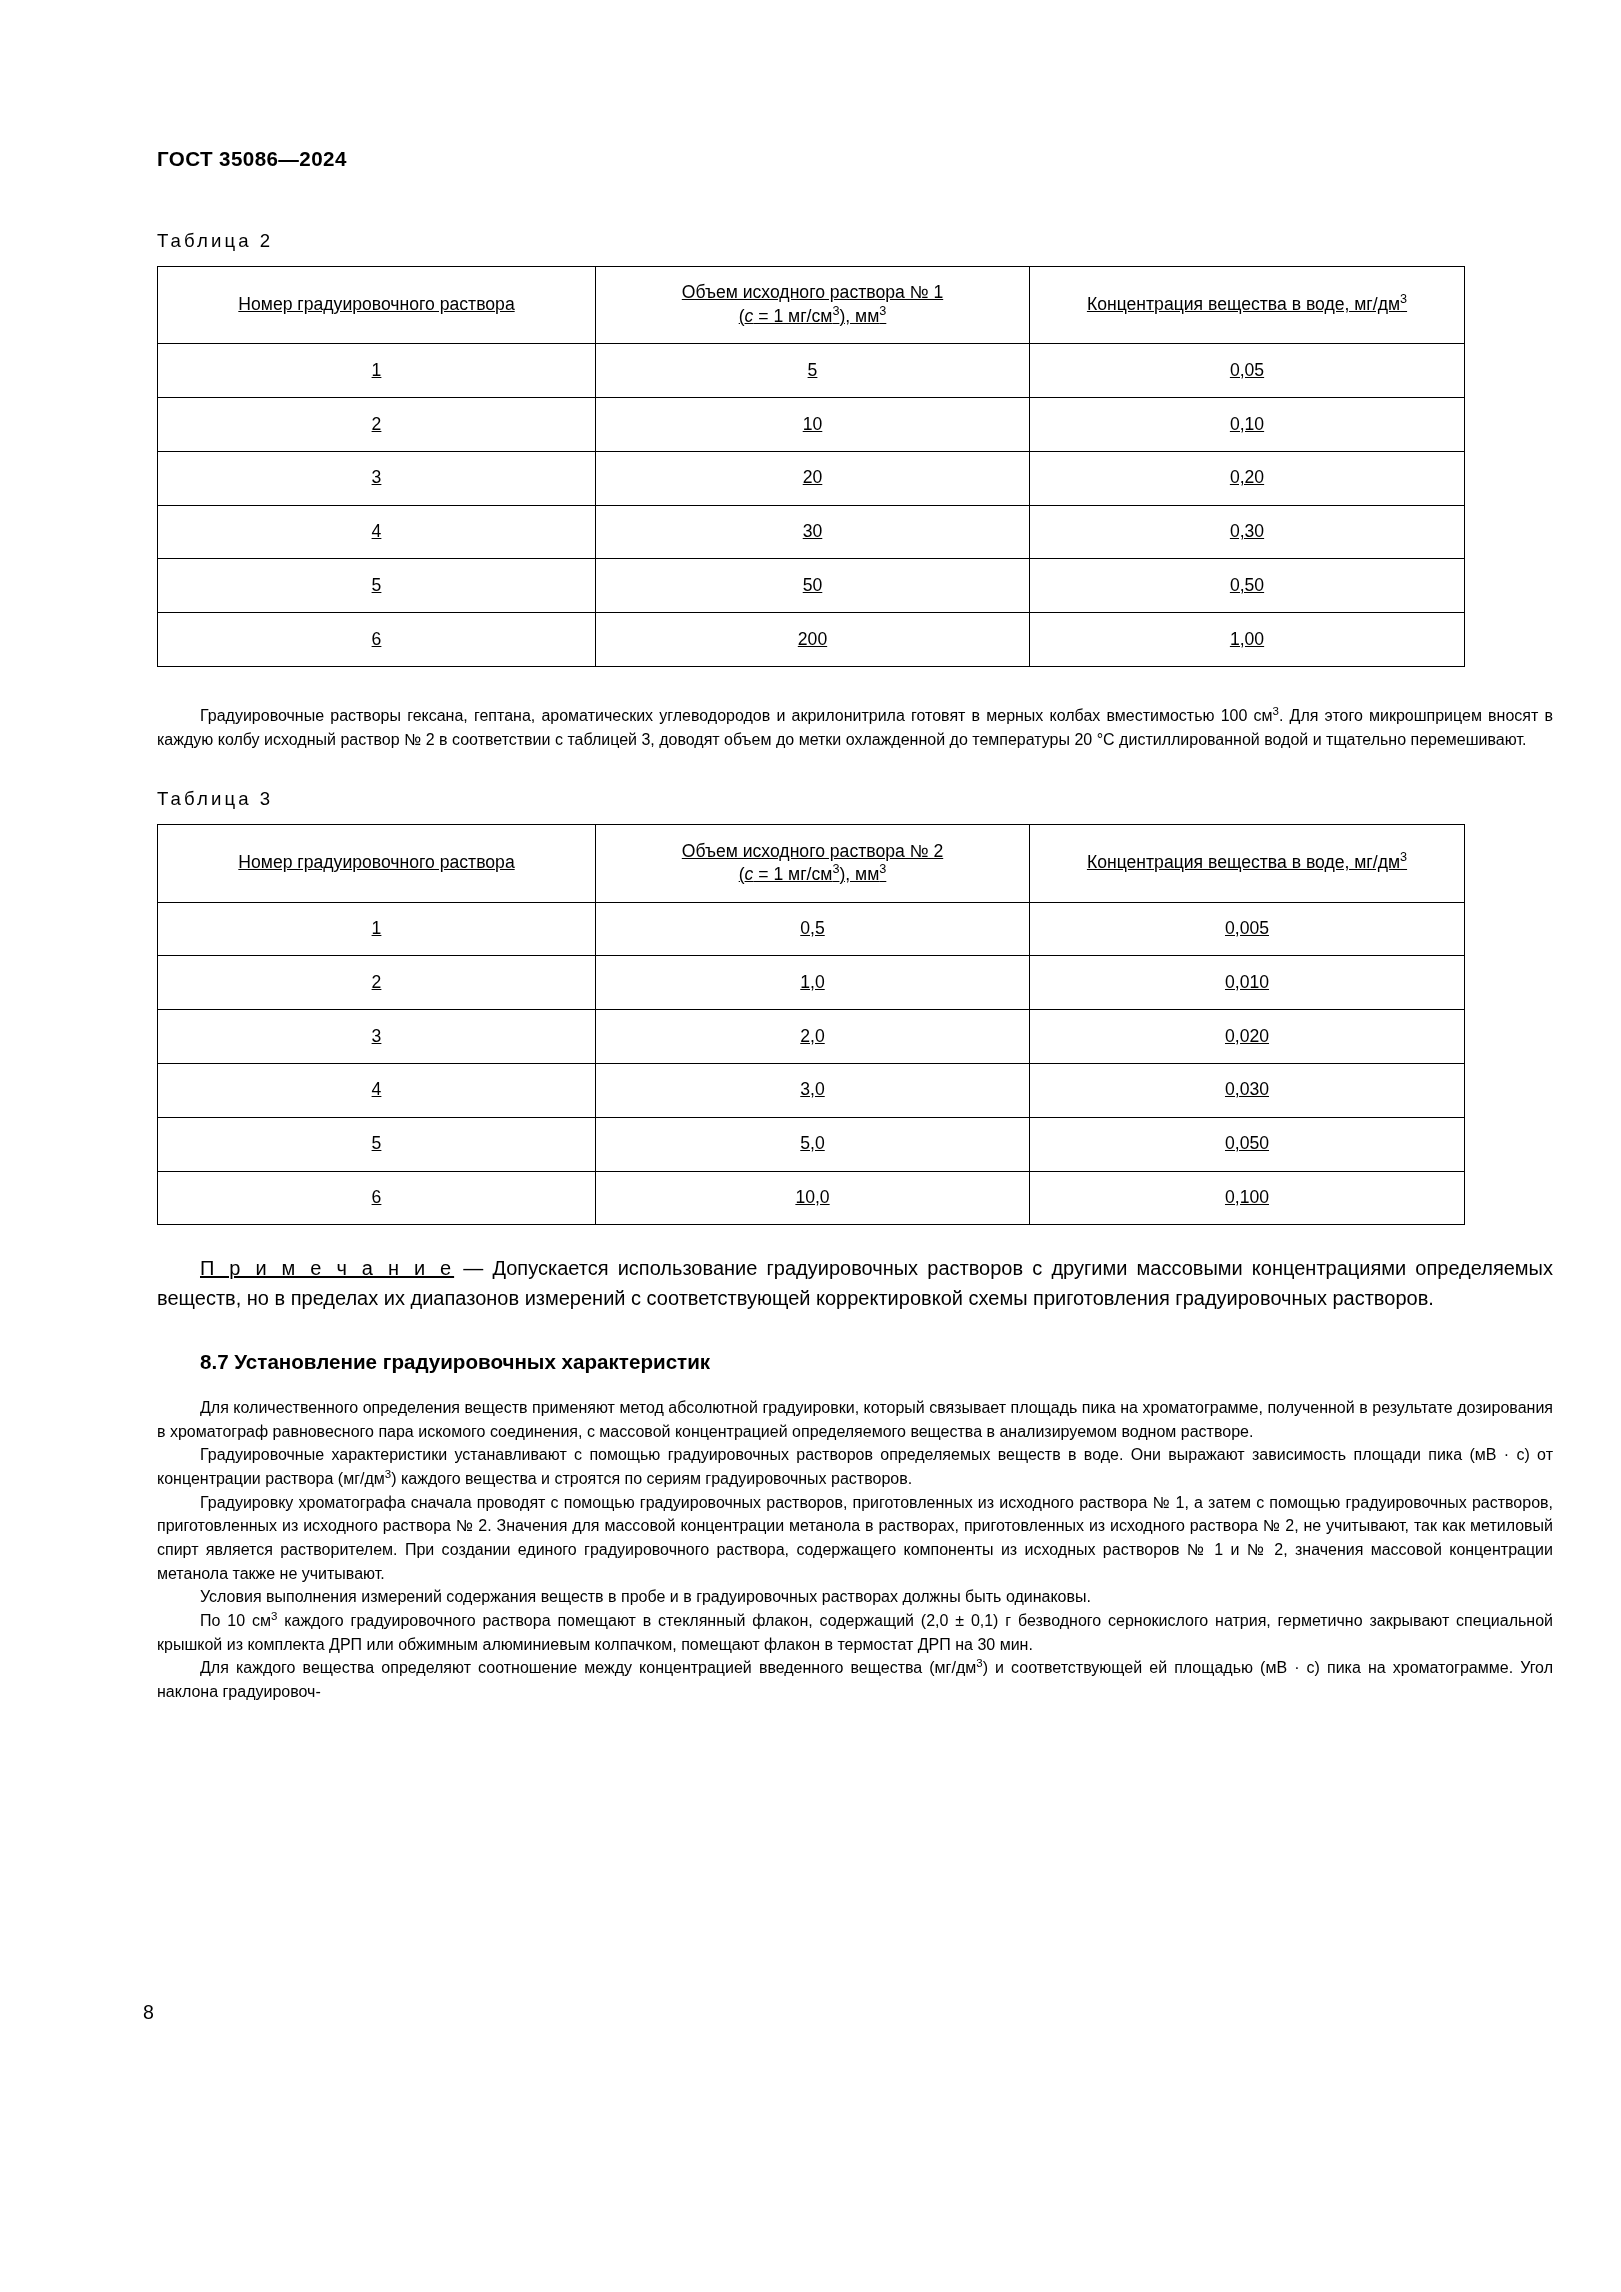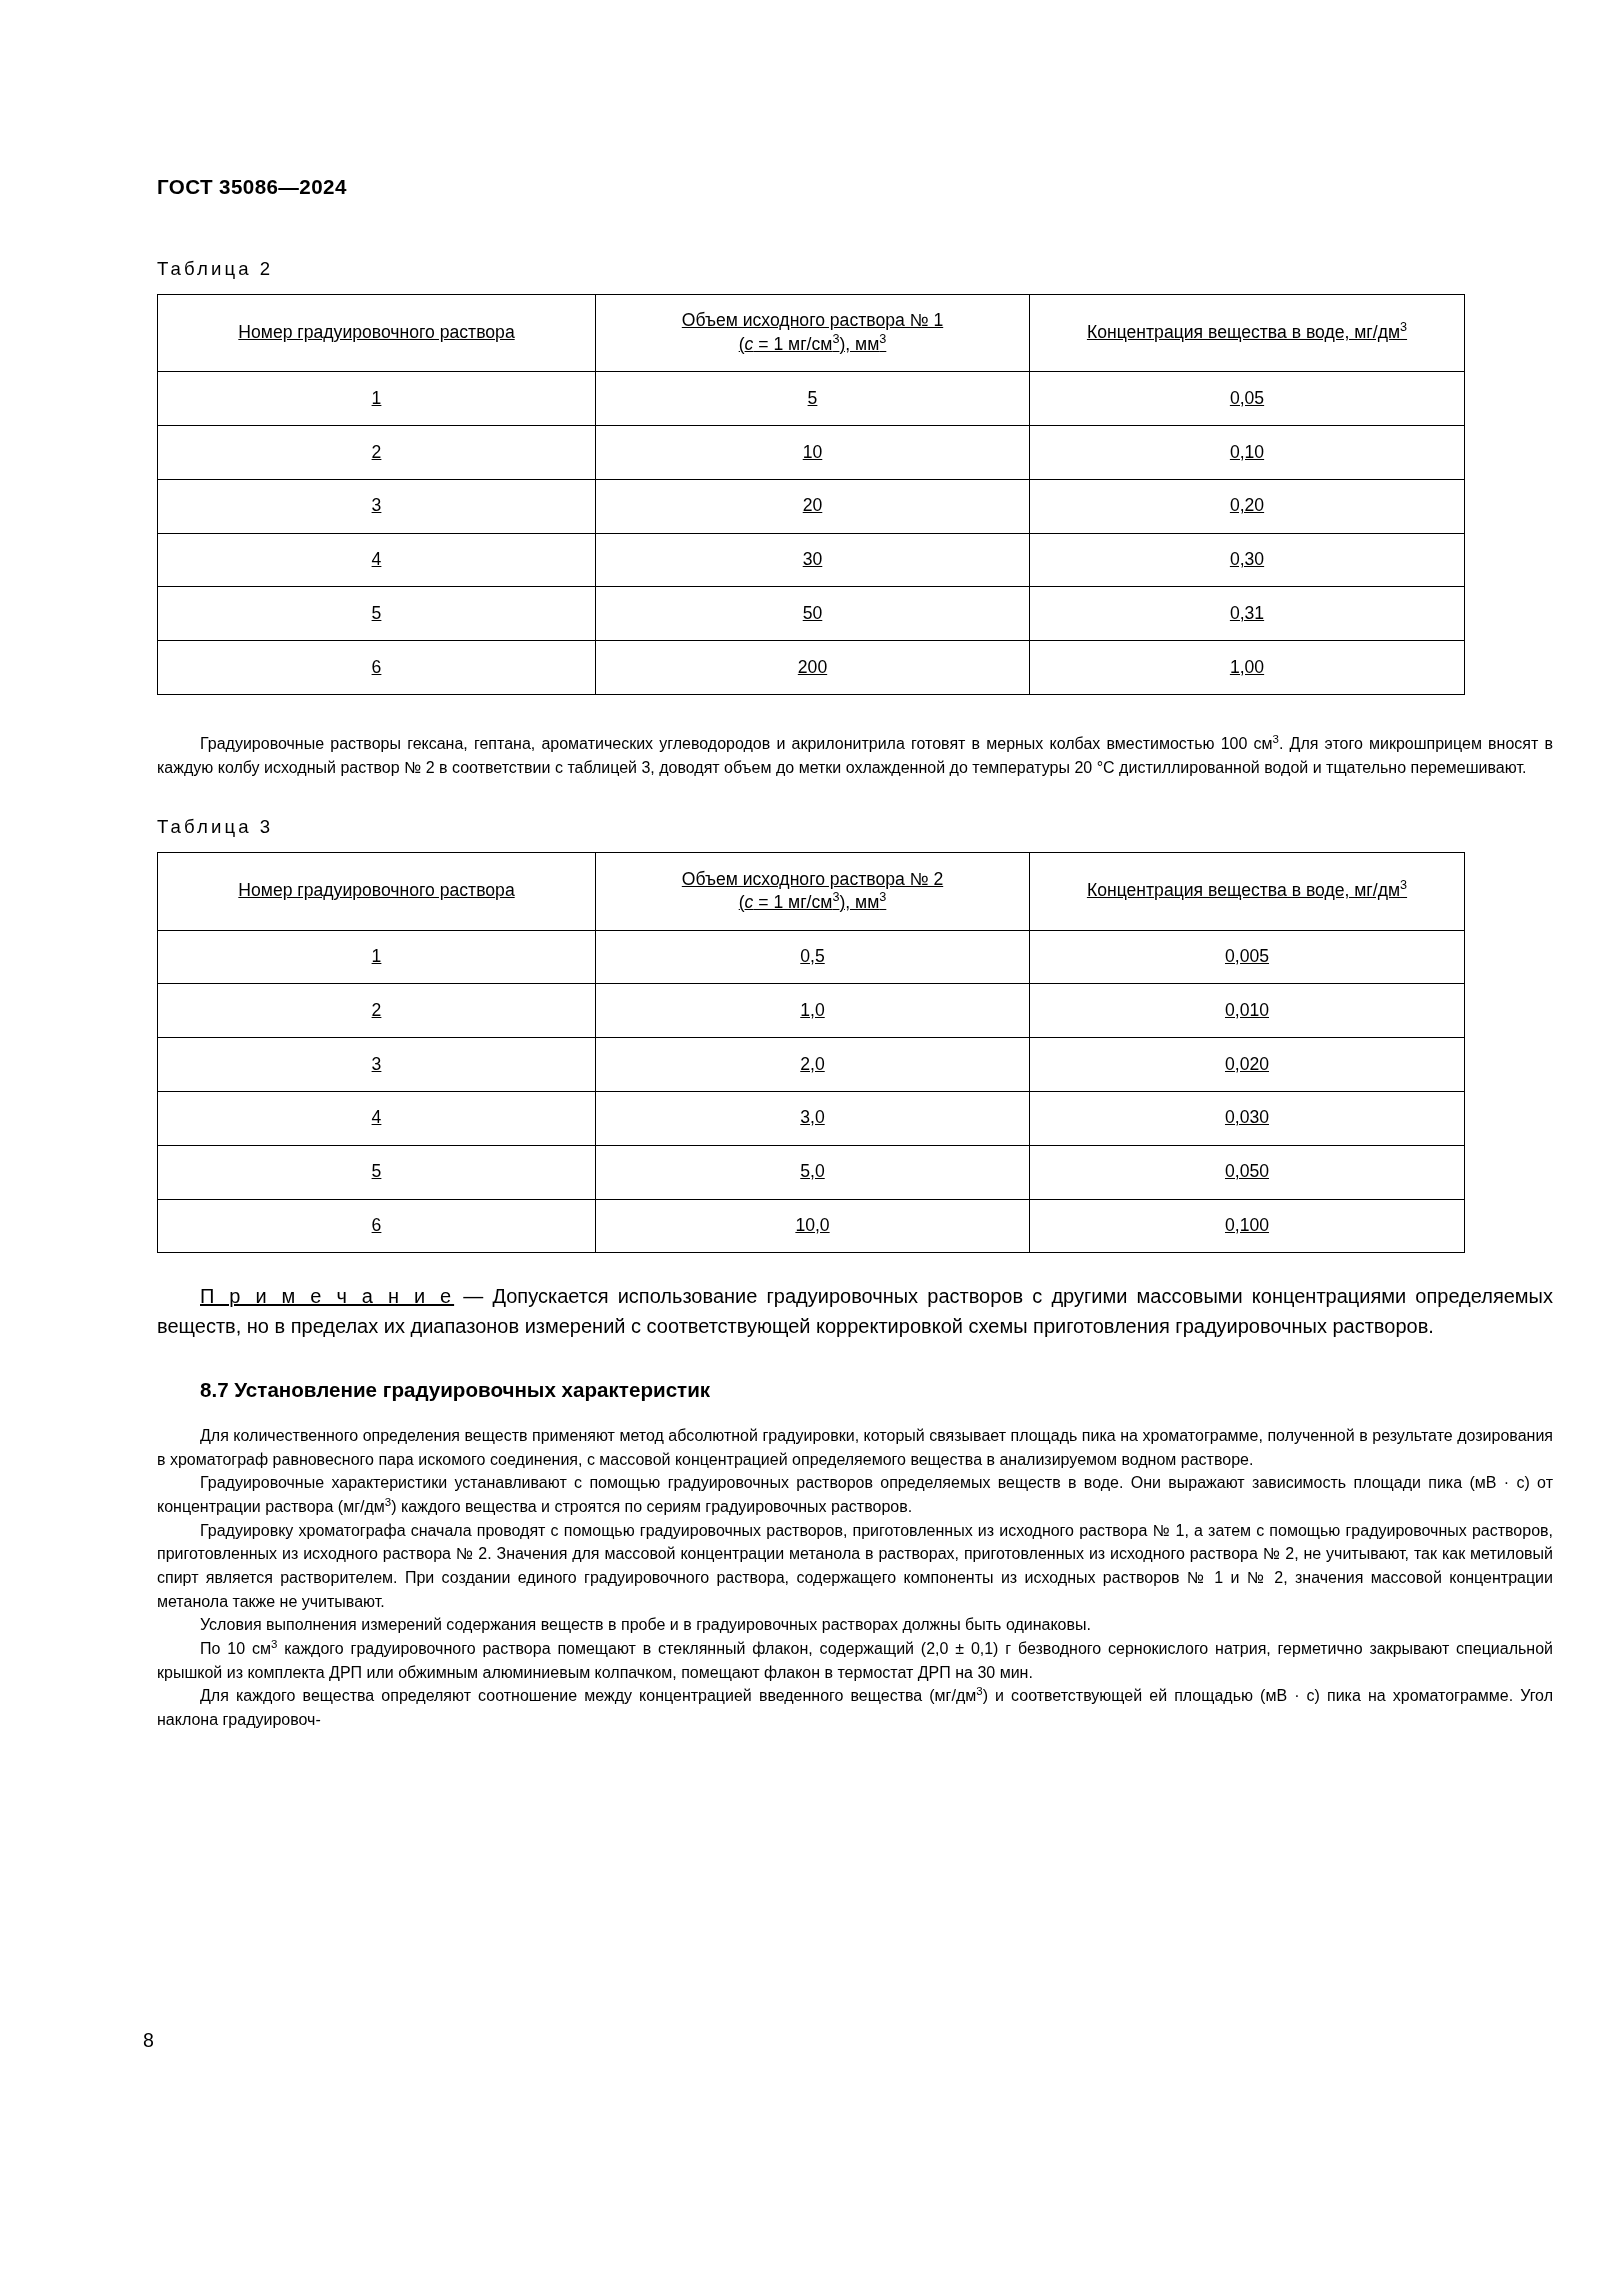--- a/index.html
+++ b/index.html
@@ -14,21 +14,20 @@
     color: #000000;
     position: relative;
   }
   .page {
     position: absolute;
     left: 0; top: 0;
     width: 1621px;
     height: 2118px;
     box-sizing: border-box;
     padding: 147px 68px 0 157px;
-    margin-top: 28px;
   }
   .header {
     font-size: 20.6px;
     font-weight: bold;
     letter-spacing: 0.4px;
     margin-bottom: 59px;
   }
   .table-caption {
     font-size: 18.6px;
     letter-spacing: 3.1px;
@@ -144,21 +143,21 @@
         <td>0,20</td>
       </tr>
       <tr>
         <td>4</td>
         <td>30</td>
         <td>0,30</td>
       </tr>
       <tr>
         <td>5</td>
         <td>50</td>
-        <td>0,31</td>
+        <td>0,50</td>
       </tr>
       <tr>
         <td>6</td>
         <td>200</td>
         <td>1,00</td>
       </tr>
     </tbody>
   </table>
 
   <div class="spacer-38"></div>

